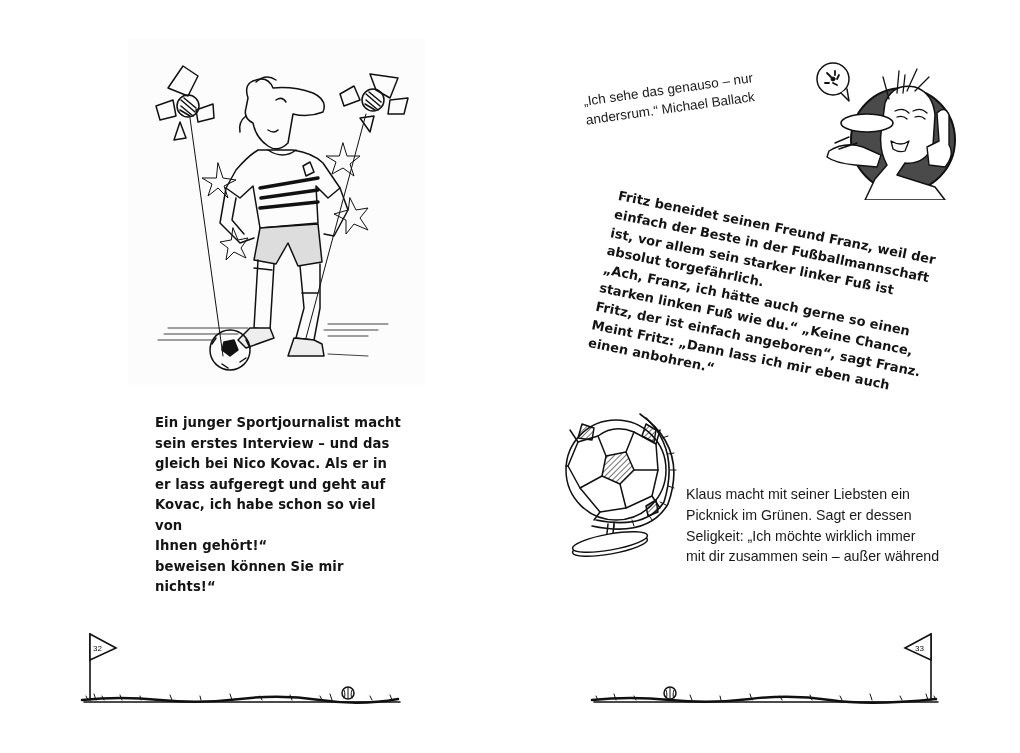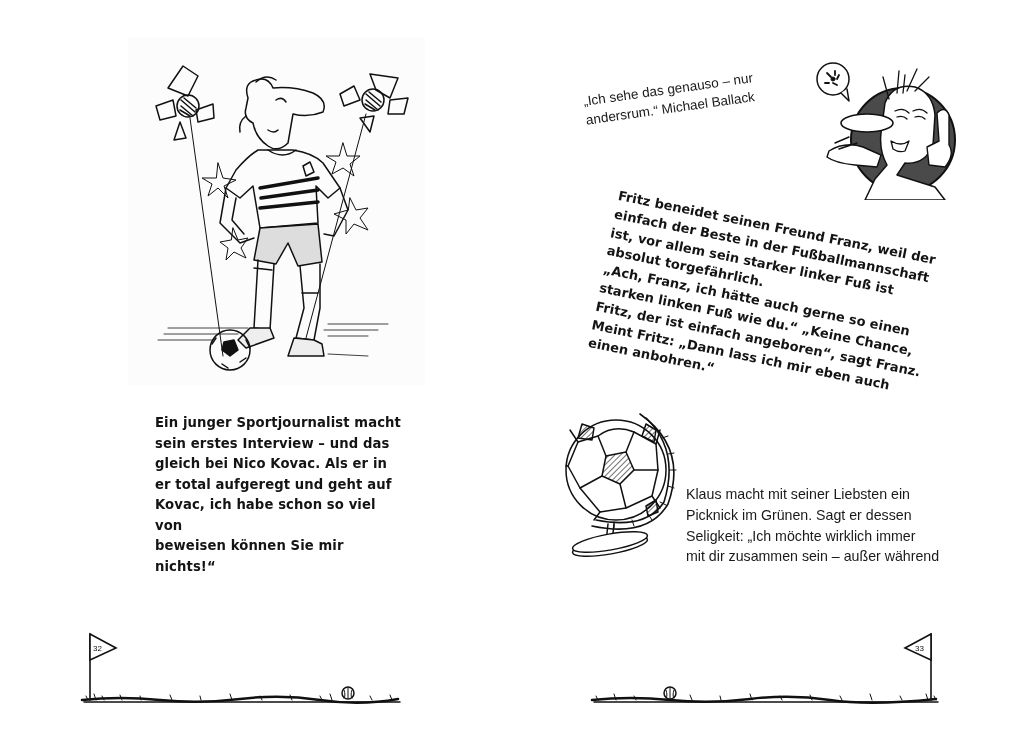--- a/index.html
+++ b/index.html
@@ -106,22 +106,23 @@
 
         <path d="M40 290 L120 290 M36 296 L110 296 M30 302 L84 302 M200 286 L260 286 M196 292 L250 292 M200 298 L240 298 M200 316 L240 318" stroke-width="0.8"></path>
       </g>
     </svg>
   </div>
 
   <div class="joke-left">
     <p>Ein junger Sportjournalist macht</p>
     <p>sein erstes Interview – und das</p>
     <p>gleich bei Nico Kovac. Als er in</p>
-    <p>er total aufgeregt und geht auf</p>
+    <p>er lass aufgeregt und geht auf</p>
     <p>Kovac, ich habe schon so viel von</p>
+    <p>Ihnen gehört!“</p>
     <p>beweisen können Sie mir nichts!“</p>
   </div>
 
   <svg class="footer-svg" style="left:80px; top:630px;" width="330" height="80" viewBox="0 0 330 80">
     <g fill="none" stroke="#111" stroke-linecap="round">
       <path d="M10 4 L10 70" stroke-width="1.6"></path>
       <path d="M10 4 L36 18 L10 30 Z" stroke-width="1.6" fill="#fff"></path>
       <path d="M2 70 Q40 66 80 70 T160 69 T240 70 T318 69" stroke-width="2.5"></path>
       <path d="M4 72 L320 72" stroke-width="1.5"></path>
       <path d="M6 66 L8 70 M14 64 L16 70 M22 66 L24 70 M40 65 L42 70 M60 66 L61 70 M90 65 L92 70 M120 66 L121 70 M150 64 L152 70 M180 66 L182 70 M210 65 L212 70 M240 66 L242 70 M250 64 L252 70 M290 66 L292 70 M310 65 L312 70" stroke-width="1"></path>

